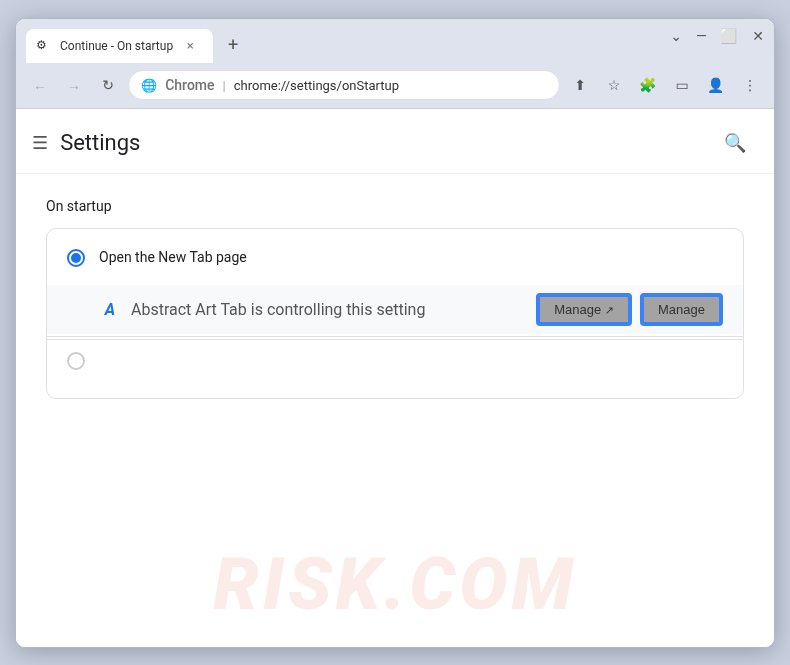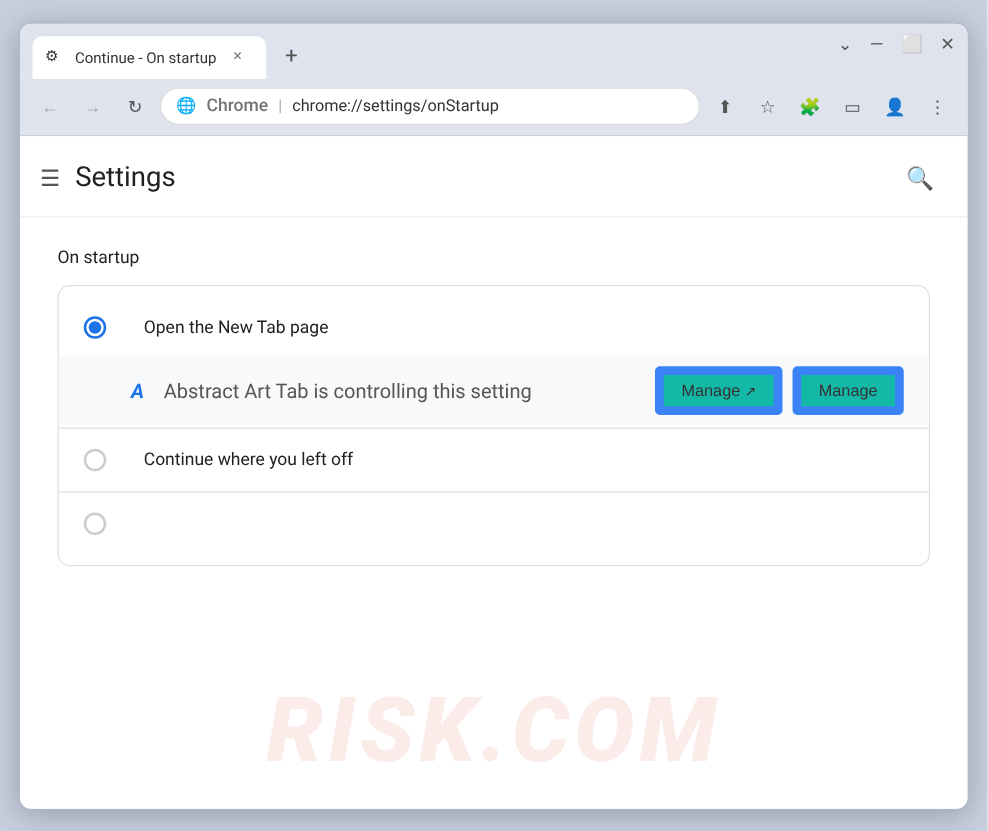--- a/index.html
+++ b/index.html
@@ -224,23 +224,22 @@
     }
     
     .card {
       border: 1px solid #e0e0e0;
       border-radius: 10px;
       padding: 10px 0;
       background: #fff;
     }
     .option-row {
       display: flex;
-      align-items: center;
       padding: 10px 20px;
-      gap: 30px;
+      gap: 14px;
       min-height: 46px;
     }
     .radio-outer {
       width: 18px;
       height: 18px;
       border-radius: 50%;
       border: 2px solid #ccc;
       display: flex;
       align-items: center;
       justify-content: center;
@@ -288,22 +287,22 @@
     }
     .ext-buttons {
       display: flex;
       gap: 8px;
     }
     .ext-btn {
       padding: 5px 14px;
       border-radius: 4px;
       font-size: 13px;
       cursor: pointer;
-      border: 7px solid #3b82f6;
-      background: #14b8a6;
+      border: 4px solid #3b82f6;
+      background: #a3a3a3;
       color: #333;
     }
     .divider-line {
       height: 1px;
       background: #e0e0e0;
       margin: 2px 0;
     }
     
     .aat-icon {
       font-size: 16px;
@@ -385,26 +384,20 @@
             <button class="ext-btn">
               <span>Manage</span>
               <span style="font-size:11px;"> ↗</span>
             </button>
             <button class="ext-btn">Manage</button>
           </div>
         </div>
 
         <div class="divider-line"></div>
 
-        <div class="option-row">
-          <div class="radio-outer">
-            
-          </div>
-          <span class="option-label">Continue where you left off</span>
-        </div>
 
         <div class="divider-line"></div>
 
         <div class="option-row">
           <div class="radio-outer">
             
           </div>
         </div>
       </div>
     </div>

